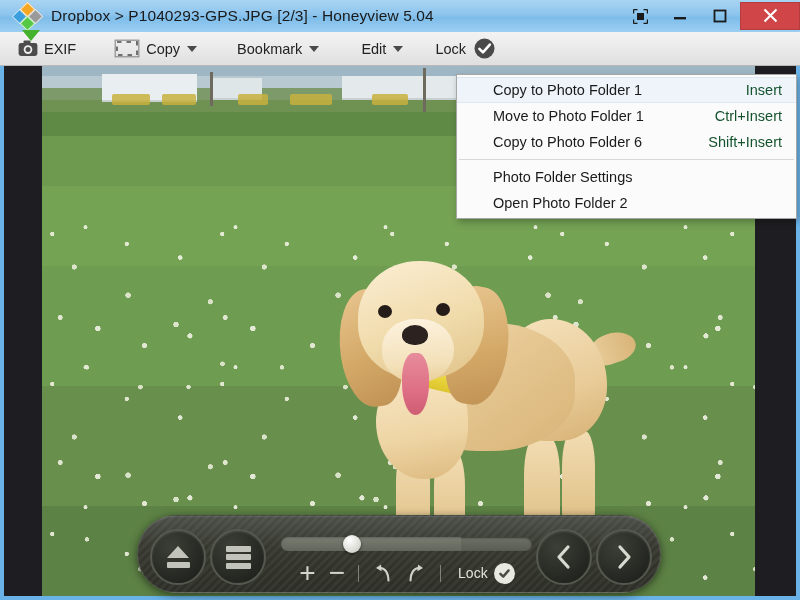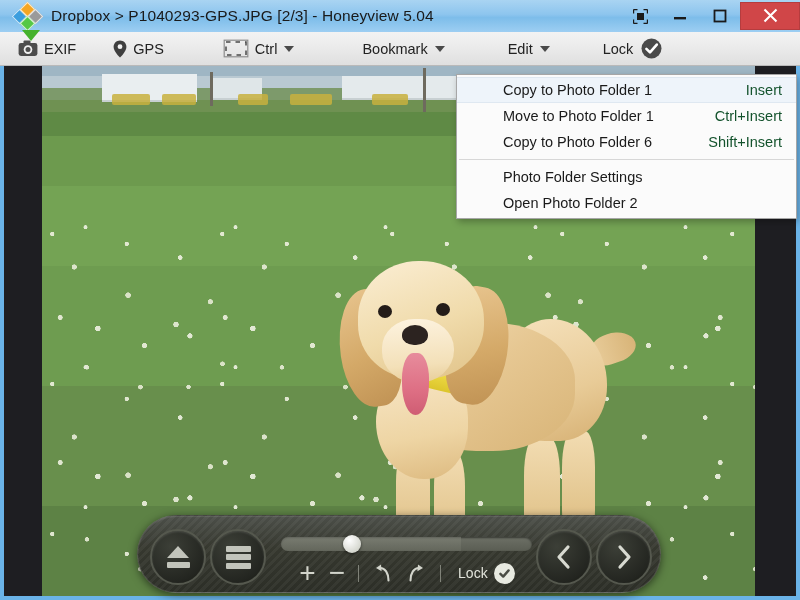--- a/index.html
+++ b/index.html
@@ -70,21 +70,20 @@
   
   .toolbar {
     position: absolute;
     top: 32px; left: 0;
     width: 800px; height: 34px;
     background: linear-gradient(to bottom, #f3f3f3 0%, #eaeaea 50%, #dfdfdf 100%);
     border-bottom: 1px solid #b9b9b9;
     display: flex;
     align-items: center;
     box-sizing: border-box;
-    gap: 21px;
   }
   .tbi {
     display: flex;
     align-items: center;
     height: 30px;
     padding: 0 8px;
     font-size: 14.5px;
     color: #222;
     white-space: nowrap;
     box-sizing: border-box;
@@ -292,21 +291,21 @@
     border: 1px solid #a6a6a6;
     box-shadow: 2px 3px 7px rgba(0,0,0,.28);
     padding: 2px 0;
     z-index: 40;
     box-sizing: border-box;
   }
   .mi {
     display: flex;
     align-items: center;
     height: 26px;
-    padding: 0 14px 0 46px;
+    padding: 0 14px 0 36px;
     font-size: 14.5px;
     color: #1a1a1a;
     box-sizing: border-box;
     white-space: nowrap;
   }
   .mi.sel {
     background: #eef4fa;
     border-top: 1px solid #dfe8f1;
     border-bottom: 1px solid #dfe8f1;
   }
@@ -446,39 +445,32 @@
     <div class="tbi" style="margin-left:10px">
       <svg width="20" height="17" viewBox="0 0 20 17" aria-hidden="true">
         <rect x="0.6" y="3" width="18.8" height="13" rx="2.4" fill="#4c4c4c"></rect>
         <rect x="5.5" y="0.6" width="7" height="3.4" rx="1" fill="#4c4c4c"></rect>
         <circle cx="10" cy="9.6" r="4.3" fill="#f0f0f0"></circle>
         <circle cx="10" cy="9.6" r="2.5" fill="#4c4c4c"></circle>
       </svg>
       <span class="lbl">EXIF</span>
     </div>
 
-    <div class="tbi">
-      <svg width="14" height="18" viewBox="0 0 14 18" aria-hidden="true">
-        <path d="M7 0.5C3.4 0.5 0.6 3.3 0.6 6.9 0.6 11.3 7 17.5 7 17.5s6.4-6.2 6.4-10.6C13.4 3.3 10.6 0.5 7 0.5z" fill="#3f3f3f"></path>
-        <circle cx="7" cy="6.7" r="2.4" fill="#f2f2f2"></circle>
-      </svg>
-      <span class="lbl">GPS</span>
-    </div>
 
     <div class="tbi" style="margin-left:22px">
       <svg width="26" height="19" viewBox="0 0 26 19" aria-hidden="true">
         <rect x="1.2" y="1.2" width="23.6" height="16.6" fill="none" stroke="#8e8e8e" stroke-width="1.2"></rect>
         <rect x="3" y="3" width="20" height="13" fill="none" stroke="#4a4a4a" stroke-width="1.5" stroke-dasharray="4.5 5"></rect>
       </svg>
-      <span class="lbl">Ctrl</span>
+      <span class="lbl">Copy</span>
       <span class="caret"></span>
     </div>
 
 
-    <div class="tbi" style="margin-left:31px">
+    <div class="tbi" style="margin-left:24px">
       <span class="lbl" style="margin-left:0">Bookmark</span>
       <span class="caret"></span>
     </div>
 
     <div class="tbi" style="margin-left:14px">
       <span class="lbl" style="margin-left:12px">Edit</span>
       <span class="caret"></span>
     </div>
 
 

